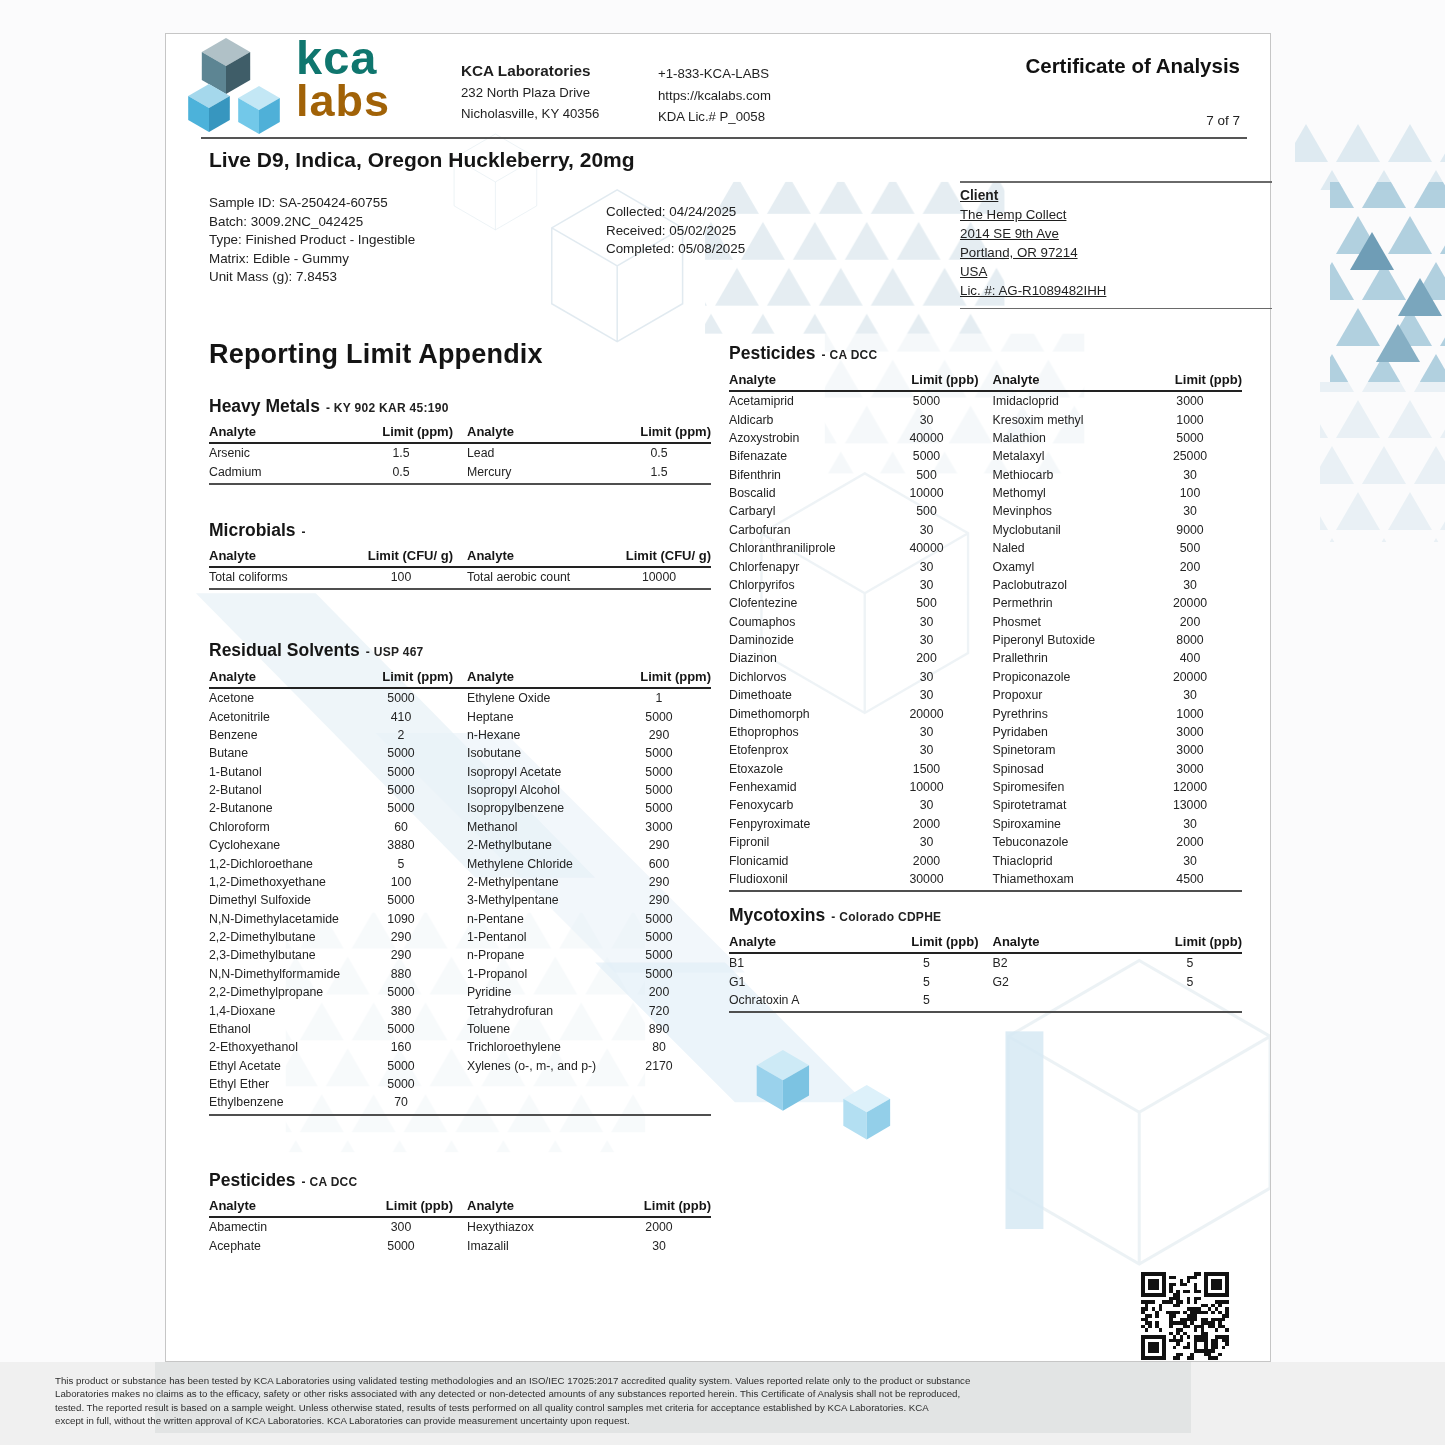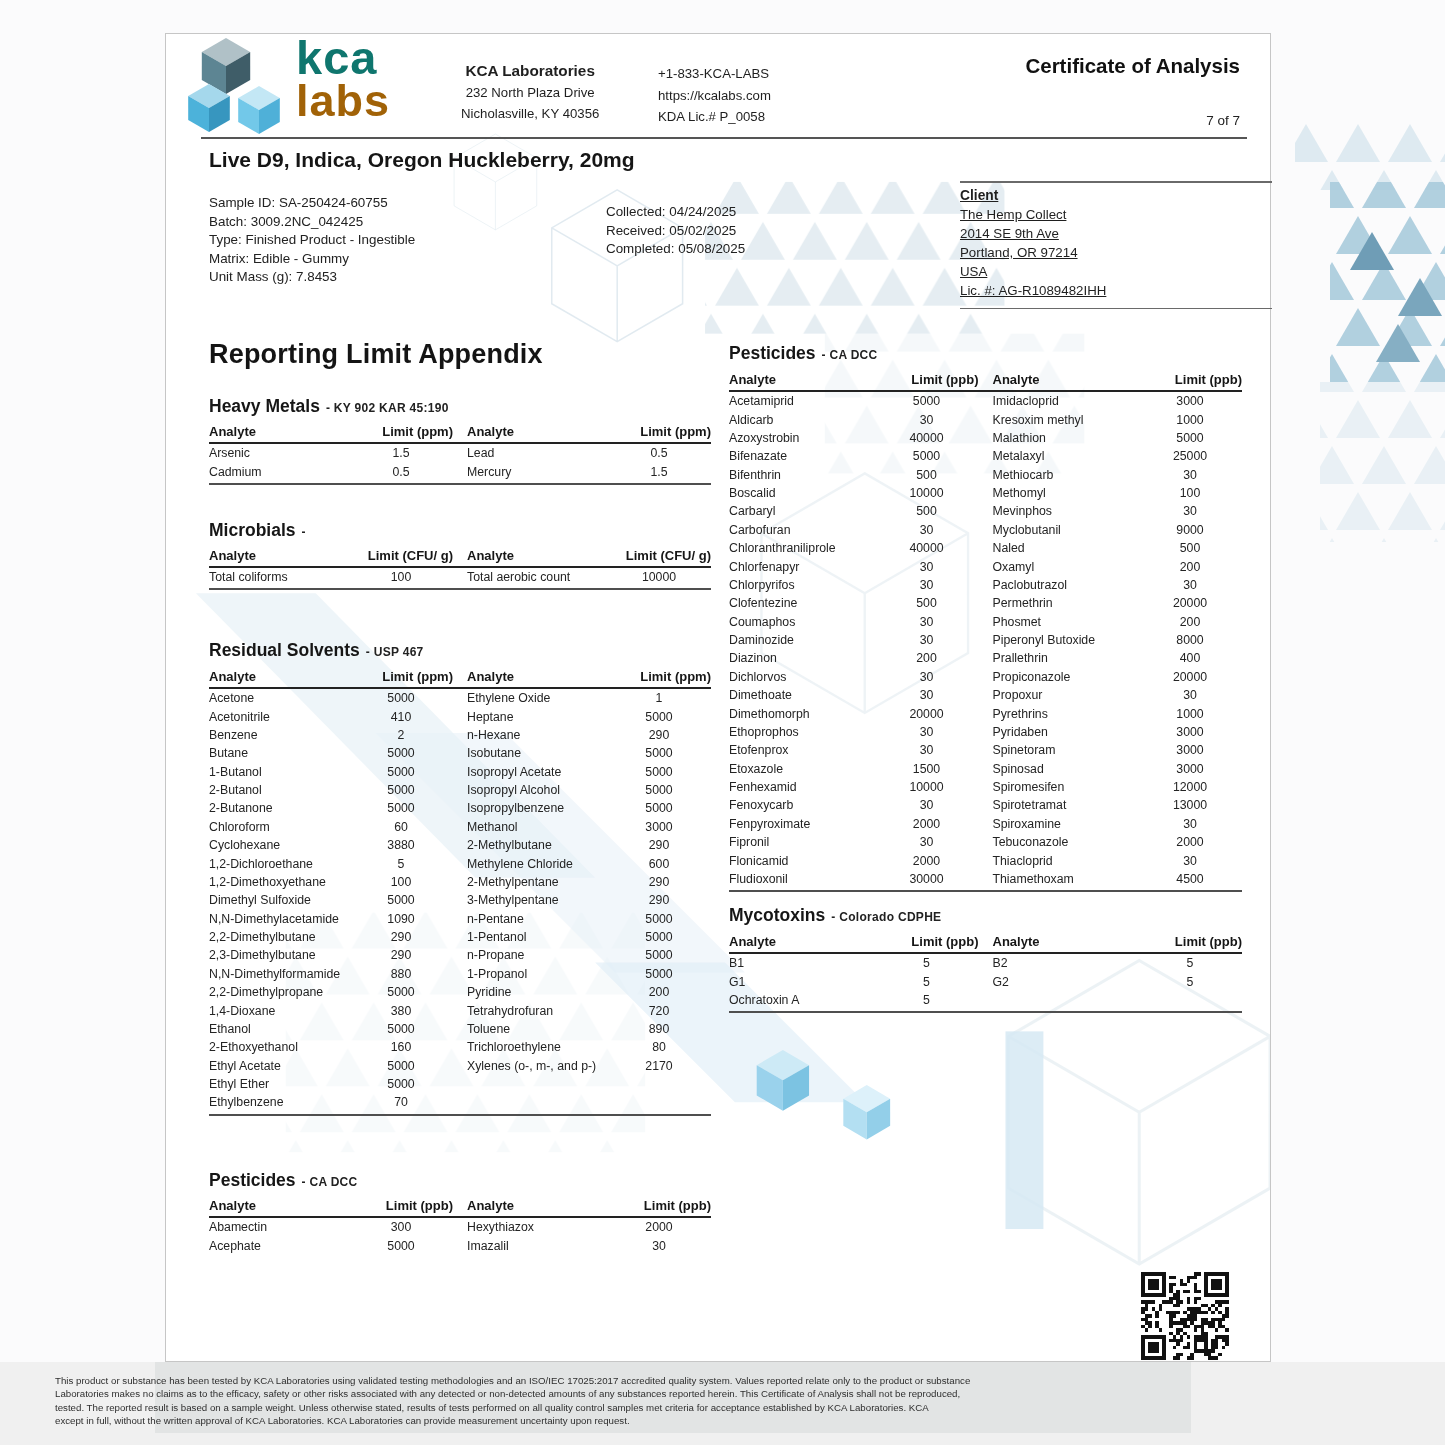--- a/index.html
+++ b/index.html
@@ -11,21 +11,21 @@
   .abs{position:absolute;z-index:1;}
   .sheet{
     position:absolute;left:165px;top:33px;width:1106px;height:1329px;
     background:#ffffff;border:1px solid #c6c6c6;box-sizing:border-box;
   }
   .wm{position:absolute;left:0;top:0;width:100%;height:100%;z-index:0;pointer-events:none;}
 
   
   .logo-text .kca{font-size:47px;font-weight:800;color:#0f766e;line-height:44px;letter-spacing:1px;}
   .logo-text .labs{font-size:45px;font-weight:800;color:#a16207;line-height:42px;letter-spacing:1px;}
-  .lab-block{font-size:13.2px;line-height:21.5px;text-align:center;}
+  .lab-block{font-size:13.2px;line-height:21.5px;}
   .lab-name{font-size:15.3px;font-weight:700;}
   .contact-block{font-size:13.2px;line-height:21.5px;}
   .cert-title{font-size:20.5px;font-weight:800;color:#111;}
   .page-num{font-size:13.5px;color:#222;}
   .hrule{background:#555;height:2px;}
 
   .doc-title{font-size:21px;font-weight:800;color:#151515;}
   .info{font-size:13.4px;line-height:18.6px;color:#222;}
   .client-block{width:312px;}
   .client-divider{height:1.6px;background:#6a6a6a;}

